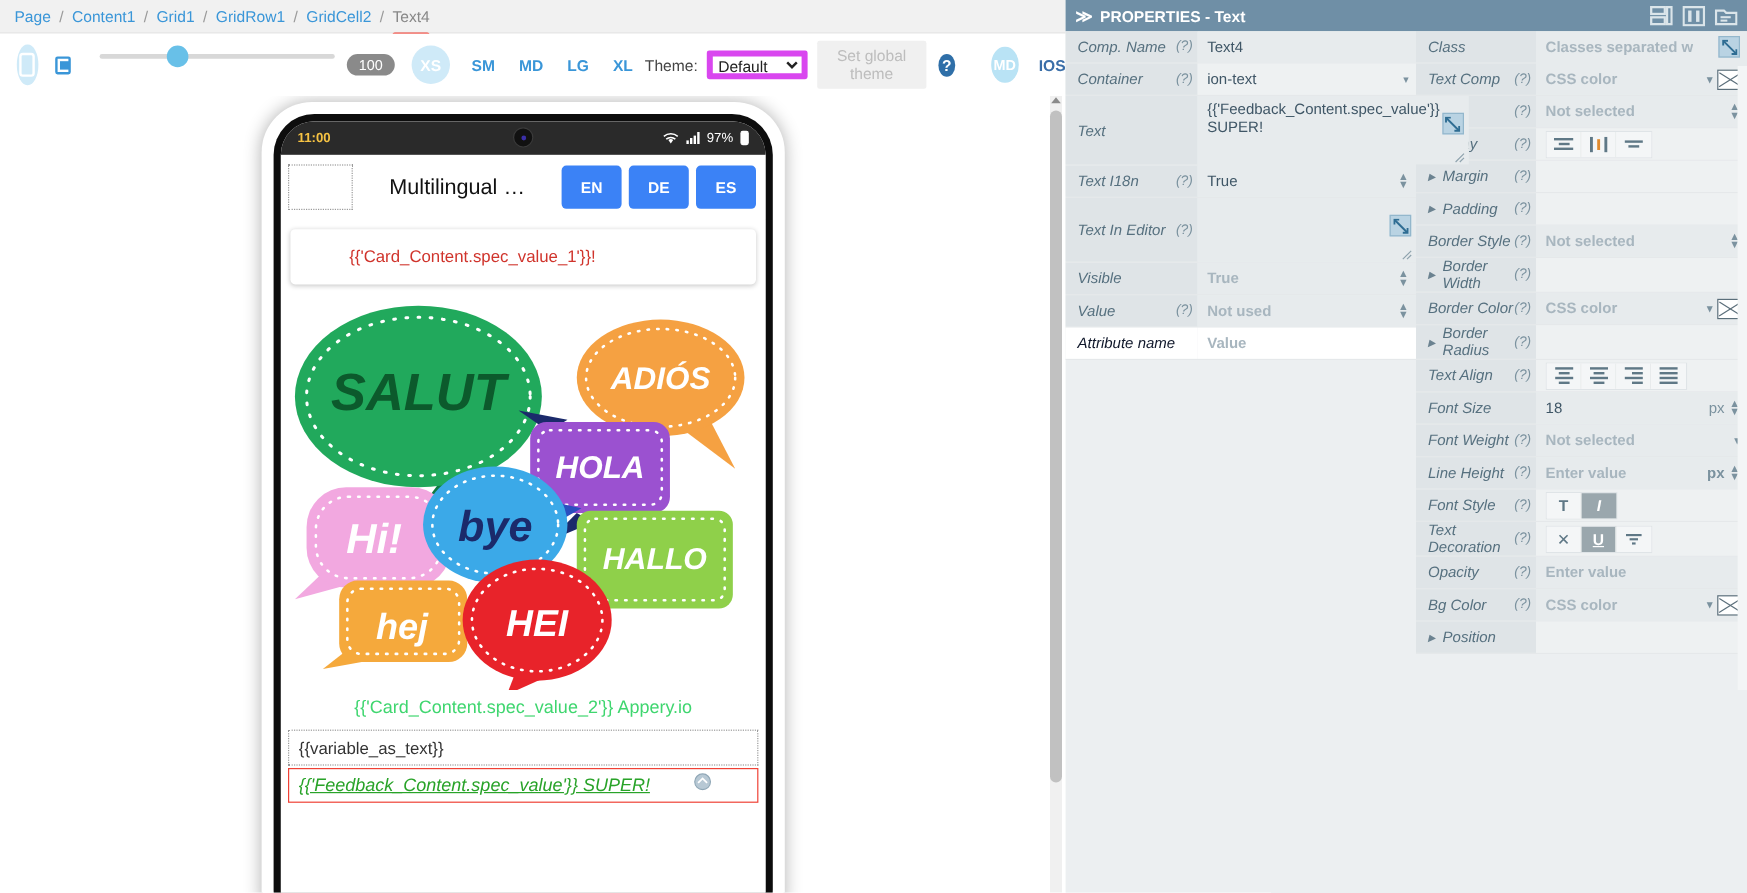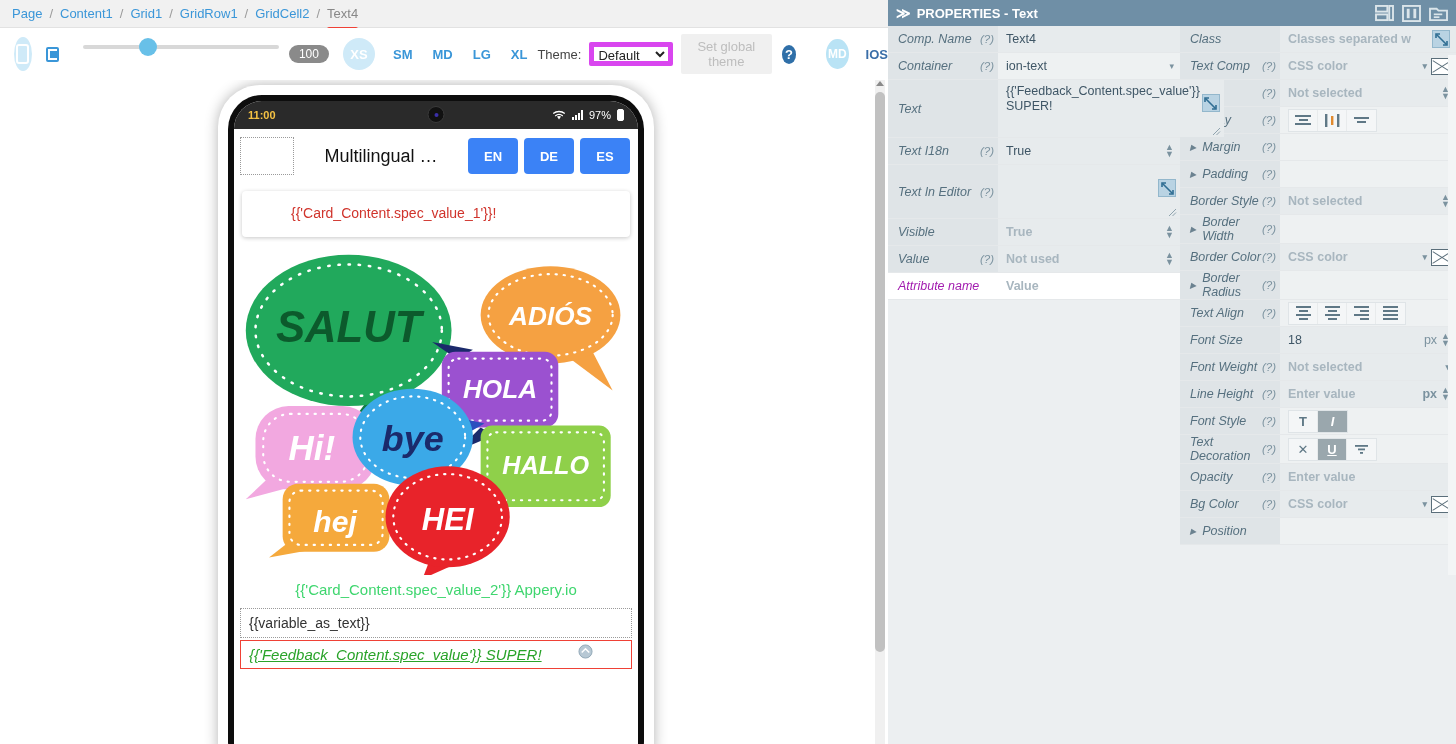--- a/index.html
+++ b/index.html
@@ -206,21 +206,21 @@
   }
   .col-styles .plabel { width: 100px; flex: 0 0 100px; }
   .plabel .q { margin-left: auto; color: #7b929f; font-size: 11.5px; }
   .pval {
     flex: 1; background: #e7ebed; display: flex; align-items: center;
     padding: 0 6px 0 8px; font-size: 12.5px; color: #3f5666; position: relative;
   }
   .pval.alt { background: #eef1f2; }
   .pval.muted { color: #a8b6bf; font-weight: bold; }
   .pval.white { background: #fff; }
-  .plabel.white { background: #fff; color: #a21caf; }
+  .plabel.white { background: #fff; color: #0f172a; }
   .spin { margin-left: auto; font-size: 9px; color: #7b929f; line-height: 7px; text-align: center; }
   .caret { margin-left: auto; font-size: 9px; color: #7b929f; }
   .tri { color: #6b8290; font-size: 8px; margin-right: 6px; }
   .expand-ico {
     width: 18px; height: 18px; background: #b9d3e3; border: 1px solid #93b7cc;
     display: flex; align-items: center; justify-content: center; cursor: pointer; flex: 0 0 18px;
   }
   .nocolor {
     width: 19px; height: 17px; border: 1.4px solid #5a6e7a; position: relative;
     flex: 0 0 19px; margin-left: 4px; cursor: pointer; background: #fff;

